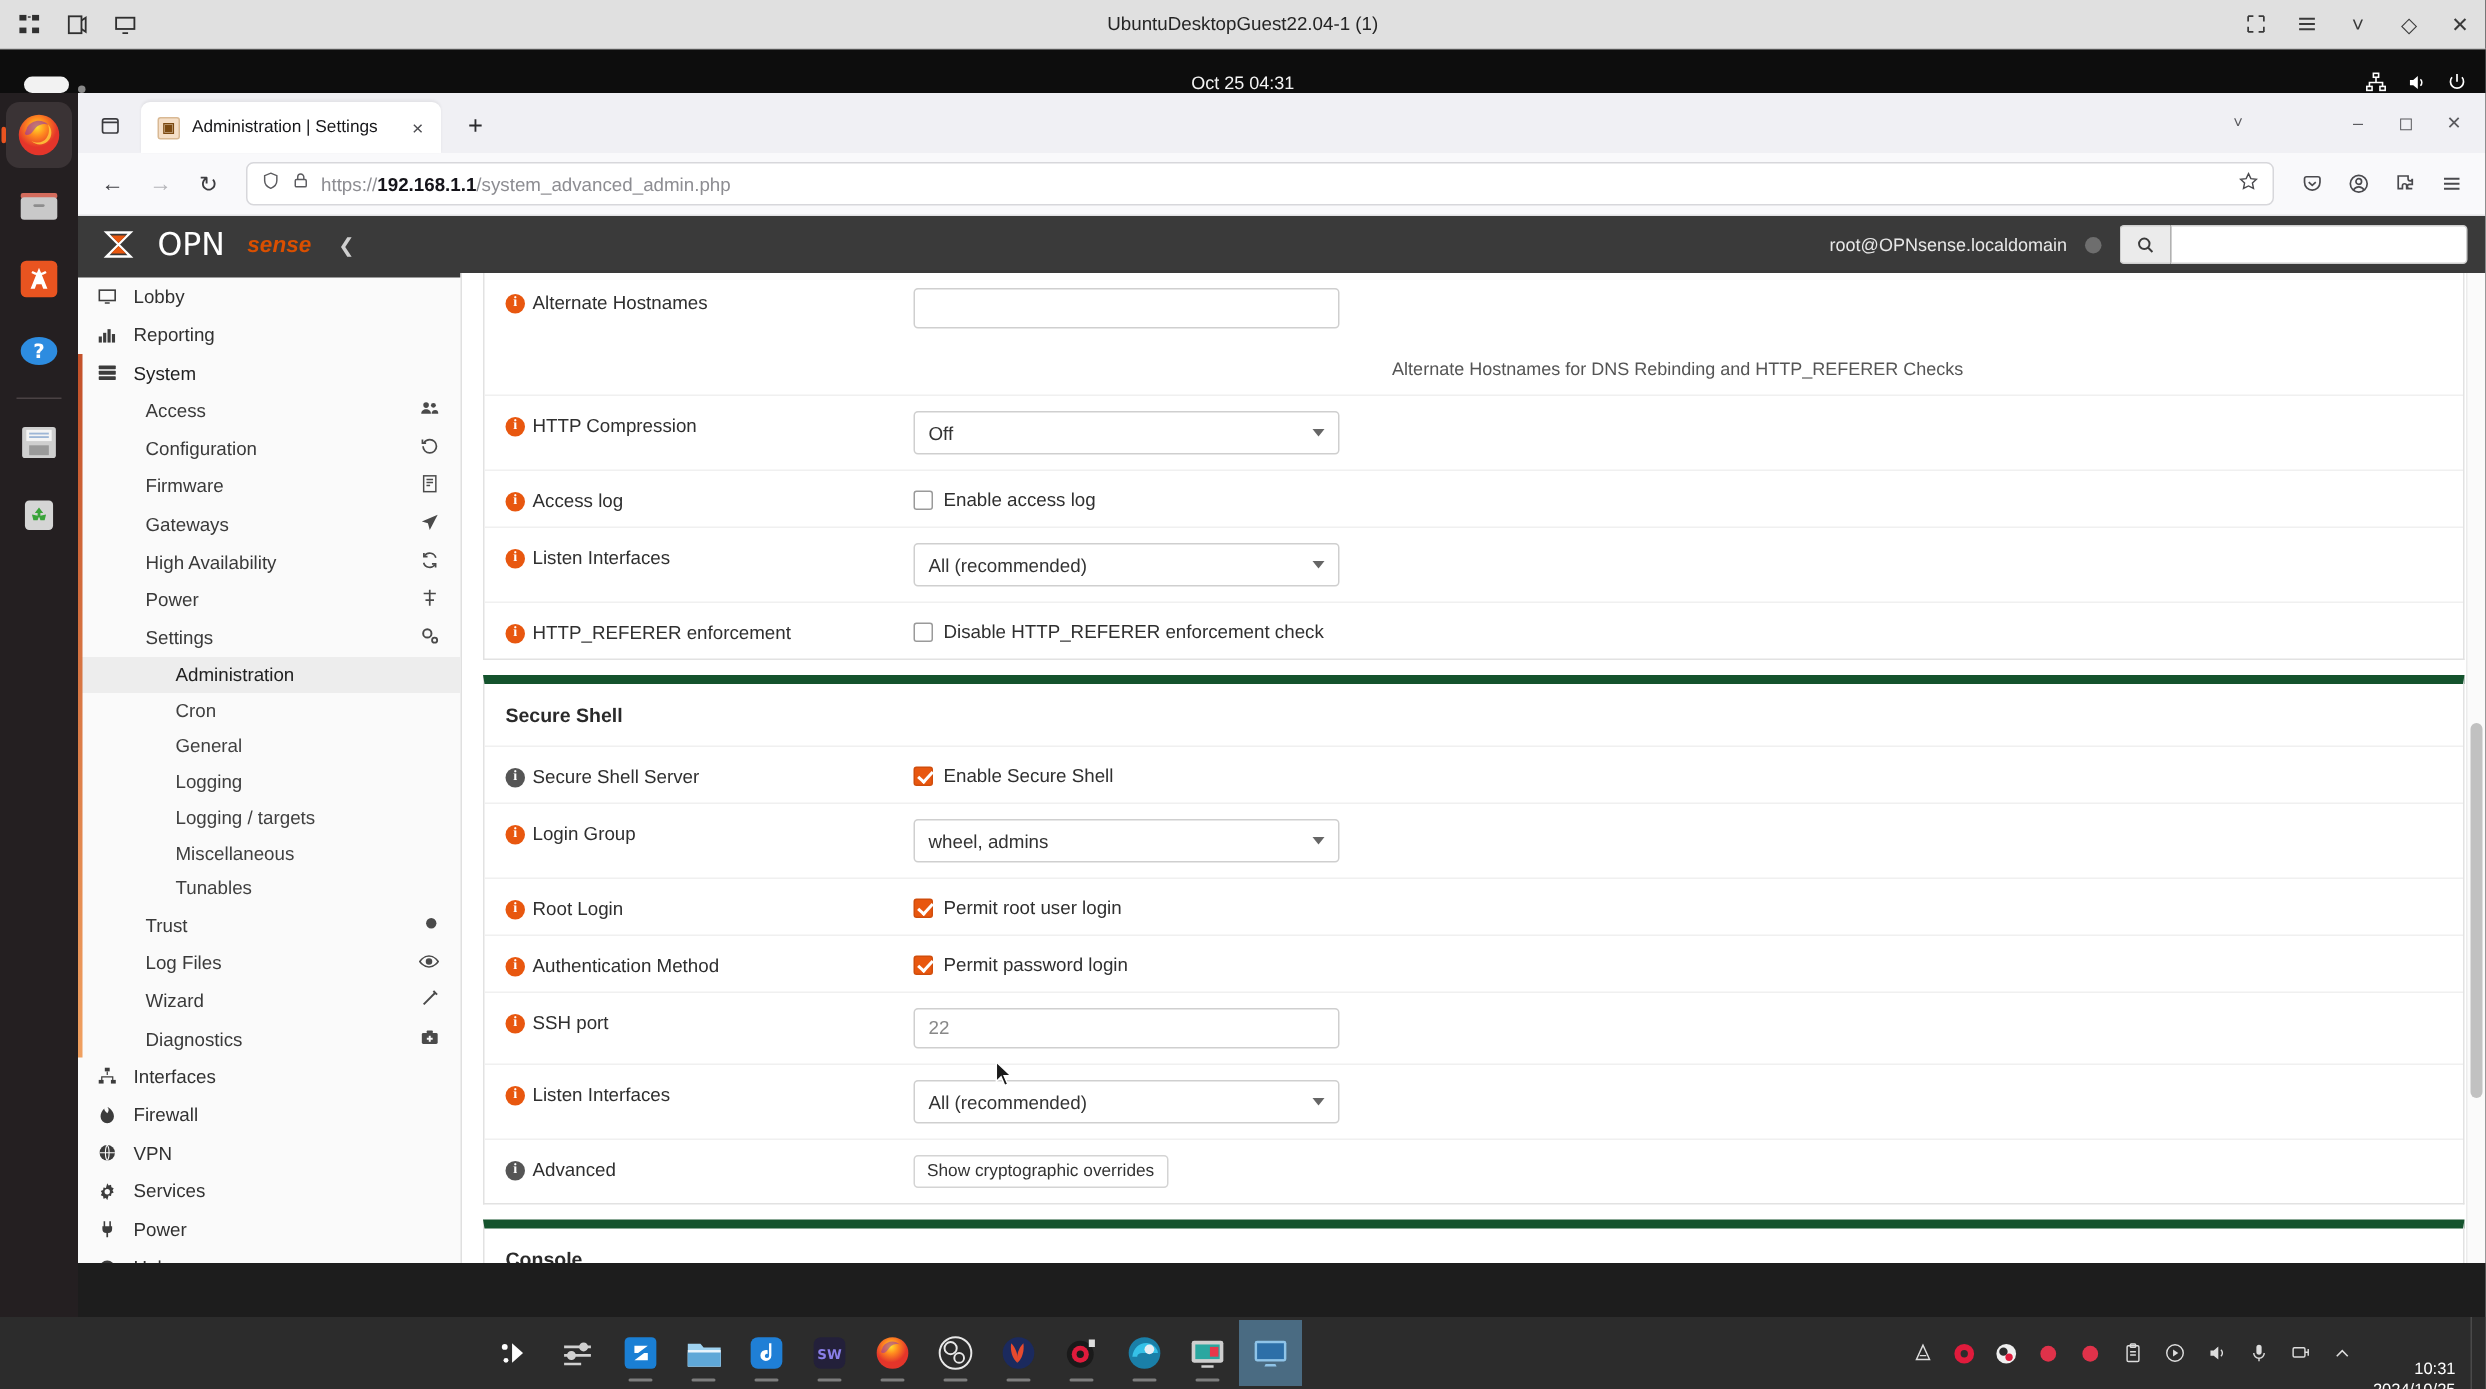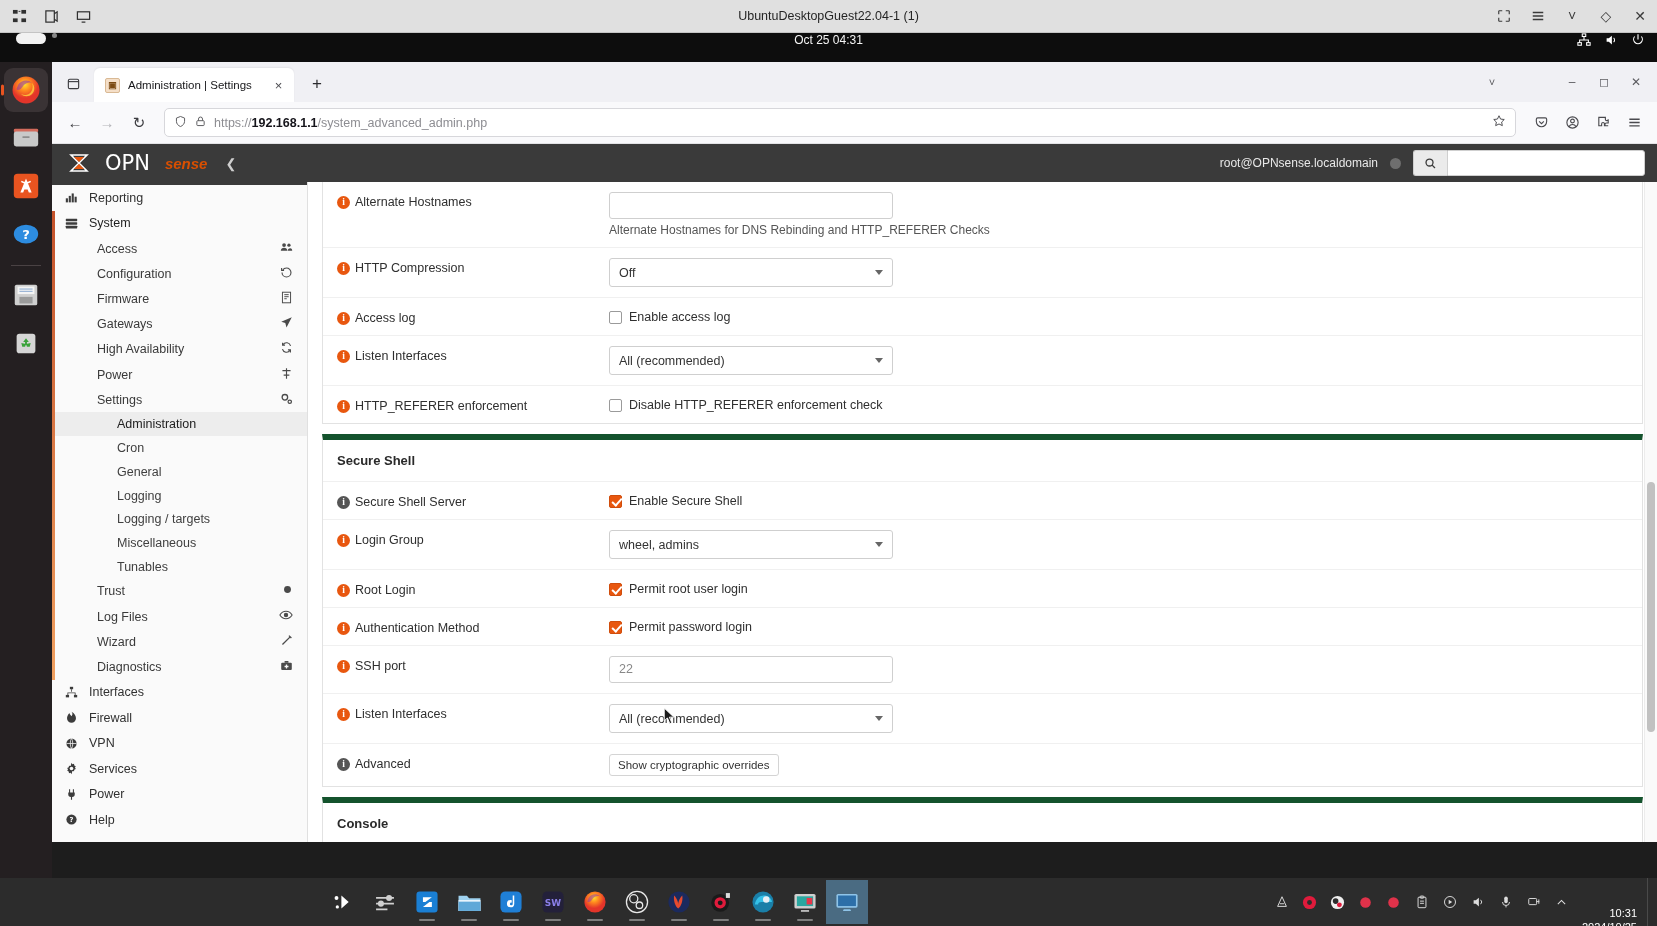--- a/index.html
+++ b/index.html
@@ -25,21 +25,21 @@
     position: absolute; left: 0; right: 0; text-align: center;
     font-size: 12.5px; color: #252525; pointer-events: none;
   }
   .vm-tb-right { position: absolute; right: 8px; display: flex; align-items: center; gap: 16px; }
   .vm-tb-right .vm-tb-icon { color: #3a3a3a; font-size: 14px; }
 
   
   .ub-topbar {
     position: absolute; top: 33px; left: 0; width: 1657px; height: 29px;
     background: #0d0d0d; color: #fff;
-    display: flex; align-items: flex-start;
+    display: flex; align-items: flex-end;
   }
   .ub-pill {
     margin-left: 16px; width: 30px; height: 11px; border-radius: 6px; background: #f2f2f2;
   }
   .ub-dot { width: 5px; height: 5px; border-radius: 50%; background: #888; margin-left: 6px; }
   .ub-clock {
     position: absolute; left: 0; right: 0; text-align: center;
     font-size: 12px; color: #f4f4f4; font-weight: 500; pointer-events: none;
   }
   .ub-tray { position: absolute; right: 12px; display: flex; align-items: center; gap: 13px; }
@@ -215,21 +215,21 @@
   .selbox {
     width: 284px; height: 29px; border: 1px solid #cfcfcf; border-radius: 3px;
     background: #fff; font-size: 12.5px; color: #333; padding: 0 9px;
     display: flex; align-items: center; position: relative;
   }
   .selbox .caret {
     position: absolute; right: 9px; width: 0; height: 0;
     border-left: 4px solid transparent; border-right: 4px solid transparent;
     border-top: 5px solid #666;
   }
-  .helptext { font-size: 12px; color: #555; margin-top: 4px; }
+  .helptext { font-size: 12px; color: #555; margin-top: 20px; text-align: center; }
   .cbline { display: flex; align-items: center; gap: 7px; font-size: 12.5px; color: #2f2f2f; padding-top: 2px; }
   .cbox {
     width: 13px; height: 13px; border: 1px solid #9a9a9a; border-radius: 2px;
     background: #fff; flex: 0 0 13px;
   }
   .cbox.on {
     background: #e8570f; border-color: #d04d0c; position: relative;
   }
   .cbox.on::after {
     content: ""; position: absolute; left: 3.5px; top: 0.5px; width: 4px; height: 8px;
@@ -513,20 +513,29 @@
           <input class="op-search-input" value="" style="">
         </span>
       </div>
     </div>
 
     <div class="op-body">
 
       <div class="op-side">
         <div class="side-top"></div>
 
+        <div class="nav-l1">
+          <span class="ic">
+            <svg width="13" height="13" viewBox="0 0 16 16" fill="none" stroke="currentColor" stroke-width="1.3">
+                <rect x="1.5" y="3" width="13" height="8.5"></rect>
+                <path d="M6 13.5h4"></path>
+              </svg>
+          </span>
+          <span>Lobby</span>
+        </div>
 
         <div class="nav-l1">
           <span class="ic">
             <svg width="13" height="13" viewBox="0 0 16 16" fill="currentColor">
                 <rect x="1" y="9" width="2.6" height="5"></rect>
                 <rect x="4.6" y="6" width="2.6" height="8"></rect>
                 <rect x="8.2" y="3" width="2.6" height="11"></rect>
                 <rect x="11.8" y="7" width="2.6" height="7"></rect>
               </svg>
           </span>

